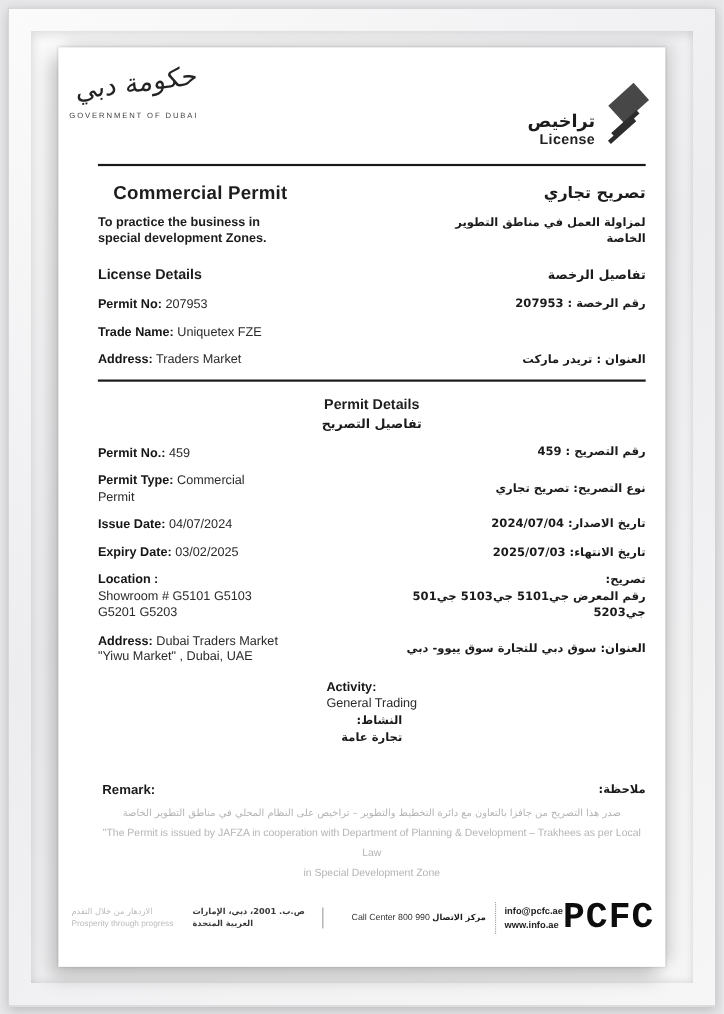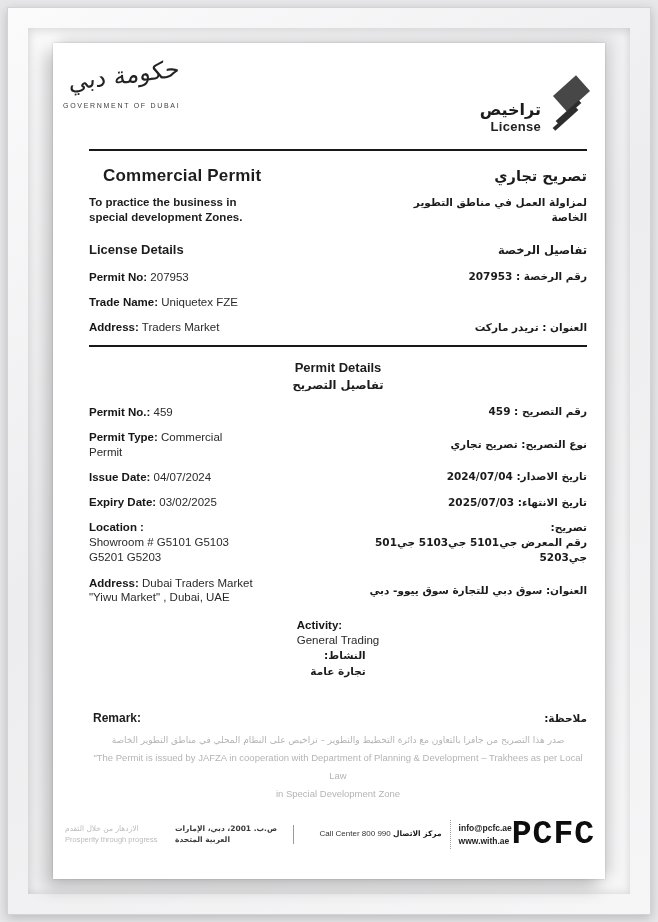--- a/index.html
+++ b/index.html
@@ -256,19 +256,19 @@
       </div>
       <div class="f-address">
         <div class="f-addr-ar">ص.ب. 2001، دبي، الإمارات العربية المتحدة</div>
       </div>
       <div class="f-call">
         <span class="f-call-en">Call Center  800 990</span>
         <span class="f-call-ar ar">مركز الاتصال</span>
       </div>
       <div class="f-contact">
         <div>info@pcfc.ae</div>
-        <div>www.with.ae</div>
+        <div>www.info.ae</div>
       </div>
       <div class="f-logo">PCFC</div>
     </footer>
 
   </div>
 </div>
 
 </body></html>

